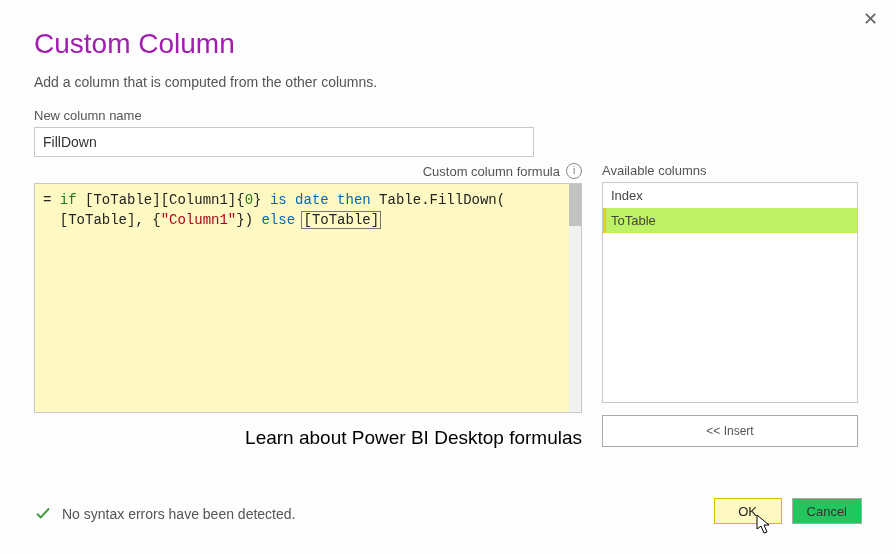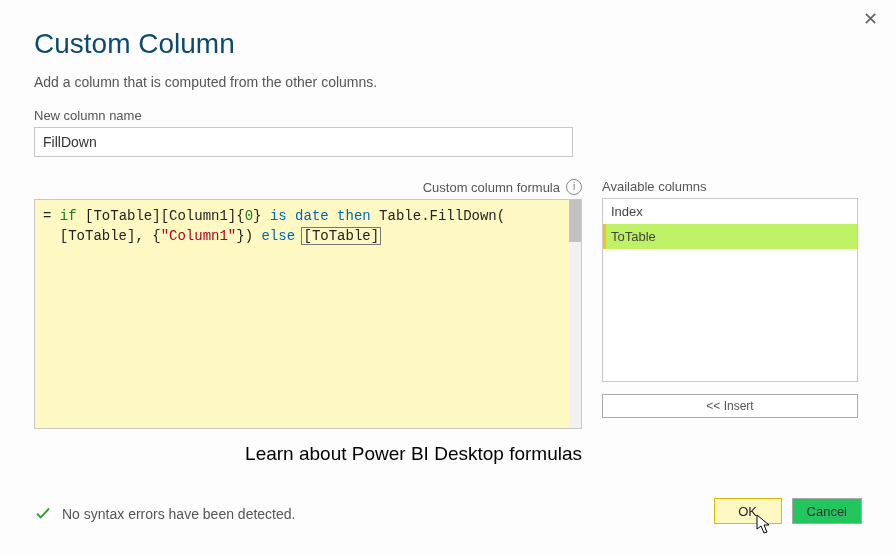--- a/index.html
+++ b/index.html
@@ -24,44 +24,44 @@
     top: 8px;
     right: 18px;
     font-size: 18px;
     color: #666;
     cursor: pointer;
     font-family: Arial, sans-serif;
   }
   .title {
     font-size: 28px;
     font-weight: 300;
-    color: #0c4a6e;
+    color: #a21caf;
     margin: 8px 0 14px 0;
   }
   .subtitle {
     font-size: 14px;
     color: #555;
     margin-bottom: 18px;
   }
   .field-label {
     font-size: 13px;
     color: #555;
     margin-bottom: 4px;
   }
   .name-input {
-    width: 539px;
+    width: 500px;
     height: 30px;
     box-sizing: border-box;
     border: 1px solid #c8c8c8;
     padding: 4px 8px;
     font-size: 14px;
     font-family: inherit;
     color: #333;
     outline: none;
-    margin-bottom: 22px;
+    margin-bottom: 6px;
     background: #fff;
   }
   .columns-row {
     display: flex;
     gap: 20px;
   }
   .left-col {
     width: 548px;
     display: flex;
     flex-direction: column;
@@ -125,21 +125,21 @@
     background: #c2c2c2;
   }
   .learn-link {
     margin-top: 14px;
     font-size: 19px;
     color: #000000;
     cursor: pointer;
   }
   .avail-list {
     width: 256px;
-    height: 184px;
+    height: 221px;
     border: 1px solid #c8c8c8;
     box-sizing: border-box;
     background: #fff;
     overflow: hidden;
   }
   .avail-item {
     height: 25px;
     line-height: 25px;
     padding: 0 8px;
     font-size: 13px;
@@ -148,21 +148,21 @@
     box-sizing: border-box;
   }
   .avail-item.selected {
     background: #bef264;
     border-left: 3px solid #f2c811;
     padding-left: 5px;
   }
   .insert-btn {
     margin-top: 12px;
     width: 256px;
-    height: 24px;
+    height: 32px;
     border: 1px solid #aaa;
     background: #fff;
     font-size: 12px;
     color: #555;
     cursor: pointer;
     display: flex;
     align-items: center;
     justify-content: center;
     box-sizing: border-box;
   }

